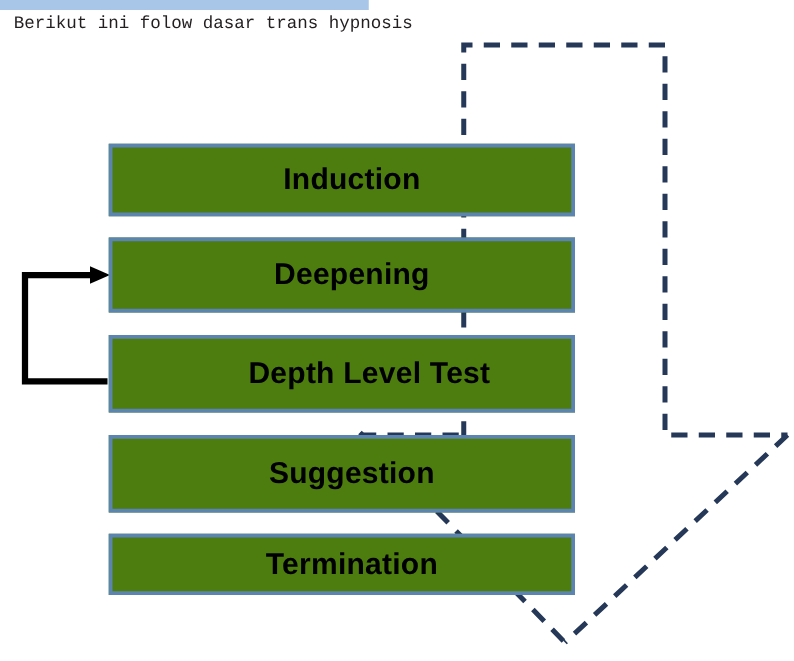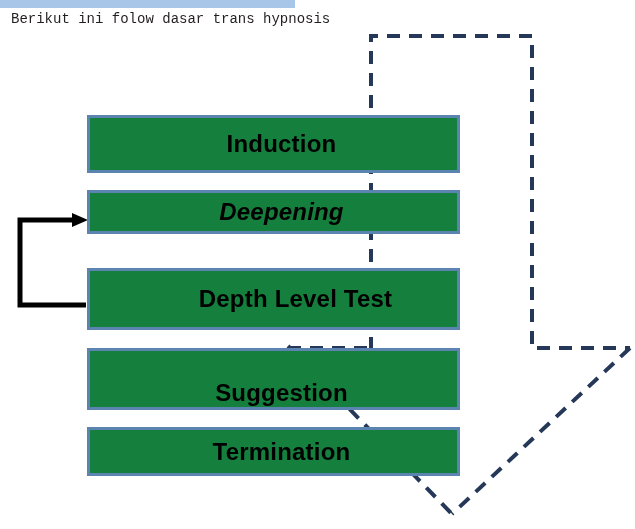--- a/index.html
+++ b/index.html
@@ -48,38 +48,38 @@
     height: 529px;
     pointer-events: none;
   }
   
   .stage-box {
     position: absolute;
     left: 87px;
     width: 373px;
     box-sizing: border-box;
     border: 3px solid #5b84b1;
-    background: #15803d;
+    background: #4d7c0f;
     display: flex;
     align-items: center;
     justify-content: center;
   }
   .stage-label {
     font-family: "Liberation Sans", sans-serif;
     font-weight: bold;
     font-size: 24px;
     color: #000000;
     letter-spacing: 0.2px;
     position: relative;
     left: 8px;
   }
   #box-0 { top: 115px; height: 58px; }
-  #box-1 { top: 190px; height: 44px; font-style: italic; }
+  #box-1 { top: 190px; height: 60px; }
   #box-2 { top: 268px; height: 62px; padding-left: 28px; }
-  #box-3 { top: 348px; height: 62px; align-items: flex-end; }
+  #box-3 { top: 348px; height: 62px; }
   #box-4 { top: 427px; height: 49px; }
 </style>
 </head>
 <body>
 
 <div id="canvas">
 
   <div id="top-bar"></div>
 
   <div id="caption">Berikut ini folow dasar trans hypnosis</div>

